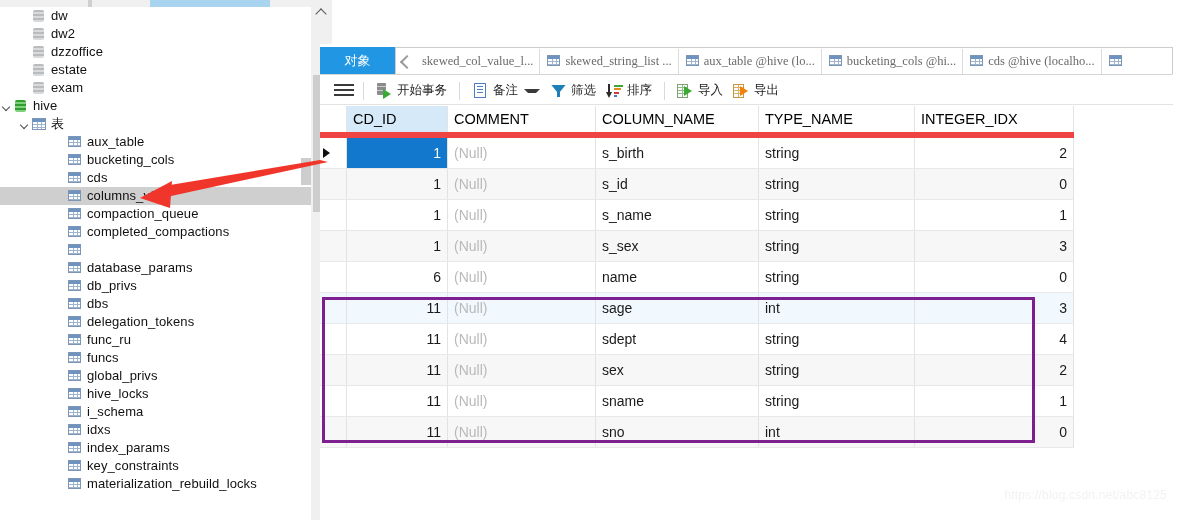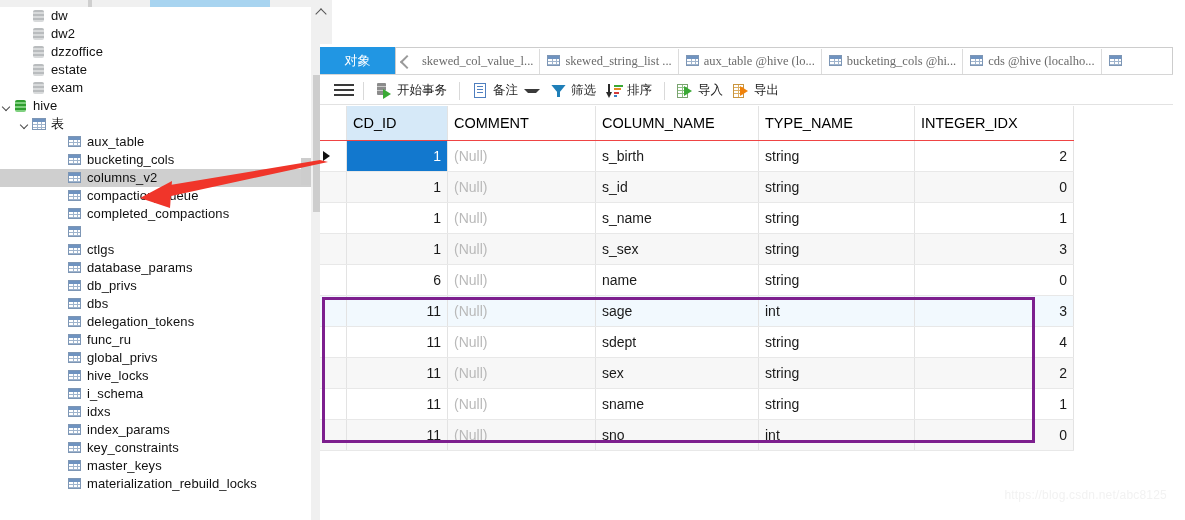--- a/index.html
+++ b/index.html
@@ -151,21 +151,21 @@
       linear-gradient(#dcae63,#dcae63) 0 5px/100% 1.2px no-repeat,
       linear-gradient(#dcae63,#dcae63) 0 8px/100% 1.2px no-repeat,
       linear-gradient(90deg,#dcae63,#dcae63) 4px 0/1.2px 100% no-repeat;}
   .ic-io.exp b{border-left-color:#f0820a;}
 
   
   .grid{position:absolute;left:0;top:62px;width:853px;}
   .grid table{border-collapse:collapse;table-layout:fixed;}
   .grid th,.grid td{border-right:1px solid #e3e3e3;border-bottom:1px solid #e8e8e8;
     padding:0 6px;height:30px;font-size:14px;font-weight:normal;overflow:hidden;white-space:nowrap;}
-  .grid thead th{height:34px;border-bottom:1px solid #ef4444;background:#fff;
+  .grid thead th{height:26px;border-bottom:6px solid #ef4444;background:#fff;
     text-align:left;font-size:14.5px;color:#000;}
   .grid thead th.kcol{background:#d6e9f8;}
   .c-marker{width:14px;min-width:14px;border-right:1px solid #e3e3e3;background:#fff;padding:0;}
   thead .c-marker{background:#fff;border-bottom:1px solid #c9c9c9;}
   .w-cdid{width:88px;}
   .w-comment{width:135px;}
   .w-colname{width:150px;}
   .w-type{width:143px;}
   .w-idx{width:146px;}
   td.num{text-align:right;}
@@ -263,20 +263,28 @@
           <span class="tlabel">aux_table</span>
         </div>
         <div class="tnode">
           <span style="flex: 0 0 auto; width: 54px; height: 18px;"></span>
           <span class="twist"></span>
           <span class="ticon ic-tbl">
             <i></i>
           </span>
           <span class="tlabel">bucketing_cols</span>
         </div>
+        <div class="tnode">
+          <span style="flex: 0 0 auto; width: 54px; height: 18px;"></span>
+          <span class="twist"></span>
+          <span class="ticon ic-tbl">
+            <i></i>
+          </span>
+          <span class="tlabel">cds</span>
+        </div>
         <div class="tnode sel">
           <span style="flex: 0 0 auto; width: 54px; height: 18px;"></span>
           <span class="twist"></span>
           <span class="ticon ic-tbl">
             <i></i>
           </span>
           <span class="tlabel">columns_v2</span>
         </div>
         <div class="tnode">
           <span style="flex: 0 0 auto; width: 54px; height: 18px;"></span>
@@ -300,28 +308,20 @@
           <span class="ticon ic-tbl">
             <i></i>
           </span>
         </div>
         <div class="tnode">
           <span style="flex: 0 0 auto; width: 54px; height: 18px;"></span>
           <span class="twist"></span>
           <span class="ticon ic-tbl">
             <i></i>
           </span>
-          <span class="tlabel">ctlgs</span>
-        </div>
-        <div class="tnode">
-          <span style="flex: 0 0 auto; width: 54px; height: 18px;"></span>
-          <span class="twist"></span>
-          <span class="ticon ic-tbl">
-            <i></i>
-          </span>
           <span class="tlabel">database_params</span>
         </div>
         <div class="tnode">
           <span style="flex: 0 0 auto; width: 54px; height: 18px;"></span>
           <span class="twist"></span>
           <span class="ticon ic-tbl">
             <i></i>
           </span>
           <span class="tlabel">db_privs</span>
         </div>
@@ -348,20 +348,28 @@
             <i></i>
           </span>
           <span class="tlabel">func_ru</span>
         </div>
         <div class="tnode">
           <span style="flex: 0 0 auto; width: 54px; height: 18px;"></span>
           <span class="twist"></span>
           <span class="ticon ic-tbl">
             <i></i>
           </span>
+          <span class="tlabel">funcs</span>
+        </div>
+        <div class="tnode">
+          <span style="flex: 0 0 auto; width: 54px; height: 18px;"></span>
+          <span class="twist"></span>
+          <span class="ticon ic-tbl">
+            <i></i>
+          </span>
           <span class="tlabel">global_privs</span>
         </div>
         <div class="tnode">
           <span style="flex: 0 0 auto; width: 54px; height: 18px;"></span>
           <span class="twist"></span>
           <span class="ticon ic-tbl">
             <i></i>
           </span>
           <span class="tlabel">hive_locks</span>
         </div>
@@ -389,28 +397,20 @@
           </span>
           <span class="tlabel">index_params</span>
         </div>
         <div class="tnode">
           <span style="flex: 0 0 auto; width: 54px; height: 18px;"></span>
           <span class="twist"></span>
           <span class="ticon ic-tbl">
             <i></i>
           </span>
           <span class="tlabel">key_constraints</span>
-        </div>
-        <div class="tnode">
-          <span style="flex: 0 0 auto; width: 54px; height: 18px;"></span>
-          <span class="twist"></span>
-          <span class="ticon ic-tbl">
-            <i></i>
-          </span>
-          <span class="tlabel">master_keys</span>
         </div>
         <div class="tnode">
           <span style="flex: 0 0 auto; width: 54px; height: 18px;"></span>
           <span class="twist"></span>
           <span class="ticon ic-tbl">
             <i></i>
           </span>
           <span class="tlabel">materialization_rebuild_locks</span>
         </div>
       </div>

